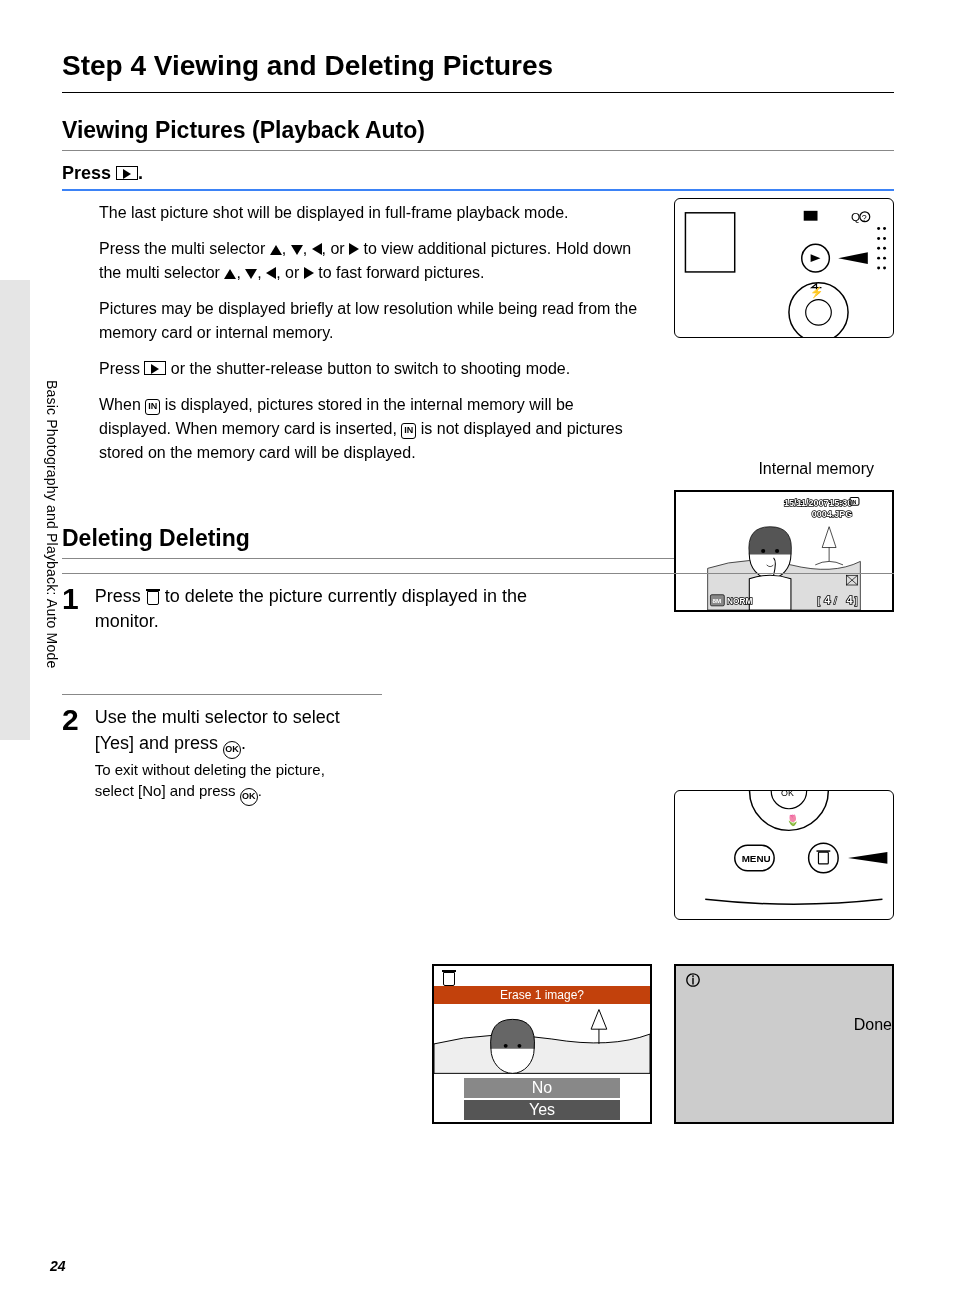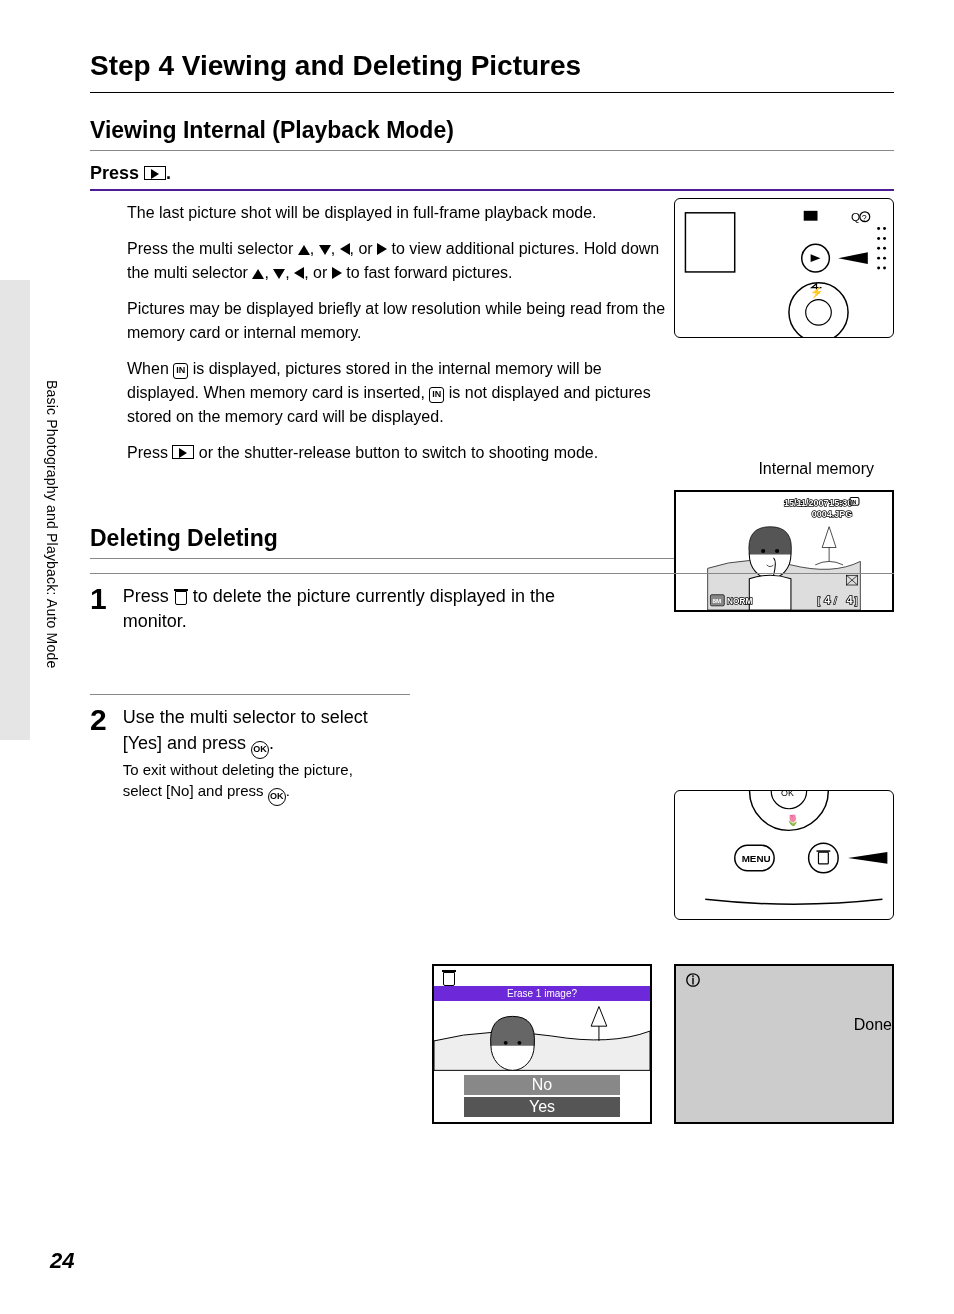--- a/index.html
+++ b/index.html
@@ -10,21 +10,21 @@
     height: 1314px;
     position: relative;
     color: #000;
   }
   .page {
     position: absolute;
     left: 0; top: 0;
     width: 954px;
     height: 1314px;
     background: #fff;
-    padding: 50px 60px 40px 90px;
+    padding: 50px 60px 40px 62px;
     clip-path: polygon(0 280px, 20px 280px, 20px 740px, 0 740px, 0 1314px, 954px 1314px, 954px 0, 0 0);
   }
   .gray-outer {
     position: absolute;
     left: 0; top: 0;
     width: 954px; height: 1314px;
     background: #9e9e9e;
     z-index: -1;
   }
   .tab {
@@ -54,21 +54,21 @@
     font-size: 23px;
     font-weight: bold;
     margin-bottom: 12px;
     border-bottom: 1px solid #888;
     padding-bottom: 6px;
     margin-top: 20px;
   }
   h3 {
     font-size: 18px;
     font-weight: bold;
-    border-bottom: 2px solid #4c1d95;
+    border-bottom: 2px solid #3b82f6;
     padding-bottom: 5px;
     margin-bottom: 10px;
   }
   .body-text {
     font-size: 16px;
     line-height: 1.5;
     margin-bottom: 12px;
     max-width: 540px;
     margin-left: 37px;
   }
@@ -124,60 +124,60 @@
   .step-num { font-size:30px; font-weight:bold; line-height:1; }
   .step-content { font-size:18px; line-height:1.4; flex:1; max-width:420px; }
   .step-row.r1 .step-content { max-width: 480px; }
   .step-note { font-size:15px; line-height:1.4; }
   .cam-diagram.btm { right:60px; top:790px; width:220px; height:130px;}
   .cam-diagram.btm svg { width:100%; height:100%; }
   .step2-visuals { position:absolute; right:60px; top:964px; display:flex; gap:22px;}
   .mini-screen {
     width:220px; height:160px; border:2px solid #000; background:#fff; position:relative; overflow:hidden;
   }
-  .mini-screen.erase .bar { background:#6d28d9; color:#fff; text-align:center; font-size:10px; padding:2px 0;}
+  .mini-screen.erase .bar { background:#c2410c; color:#fff; text-align:center; font-size:12px; padding:2px 0;}
   .mini-screen.erase .opt { background:#555; color:#fff; text-align:center; font-size:16px; margin:0 30px; padding:1px 0;}
   .mini-screen.erase .opt.sel { background:#888; outline:2px solid #fff;}
   .mini-screen.done { background:#ccc; }
   .mini-screen.done .d-text { text-align:right; font-size:16px; margin-top:50px;}
   .mini-screen.done .info { position:absolute; top:6px; left:10px; font-size:14px; font-weight:bold;}
-  .page-num { position:absolute; left:50px; bottom:40px; font-size:22px; font-style:italic; font-weight:bold;}
+  .page-num { position:absolute; left:50px; bottom:40px; font-size:14px; font-style:italic; font-weight:bold;}
   .erase-trash { position:absolute; top:4px; left:8px; }
 </style>
 </head>
 <body>
 
 <div class="gray-outer"></div>
 <div class="tab"></div>
 <div class="side-text">Basic Photography and Playback: Auto Mode</div>
 
 <div class="page">
 
   <h1>Step 4 Viewing and Deleting Pictures</h1>
 
-  <h2>Viewing Internal (Playback Mode)</h2>
+  <h2>Viewing Pictures (Playback Auto)</h2>
 
   <h3>
     <span>Press </span><span class="playback-icon"></span><span>.</span>
   </h3>
 
   <p class="body-text">The last picture shot will be displayed in full-frame playback mode.</p>
 
   <p class="body-text">
     <span>Press the multi selector </span><span class="tri-up"></span><span>, </span><span class="tri-down"></span><span>, </span><span class="tri-left"></span><span>, or </span><span class="tri-right"></span><span> to view additional pictures. Hold down the multi selector </span><span class="tri-up"></span><span>, </span><span class="tri-down"></span><span>, </span><span class="tri-left"></span><span>, or </span><span class="tri-right"></span><span> to fast forward pictures.</span>
   </p>
 
   <p class="body-text">Pictures may be displayed briefly at low resolution while being read from the memory card or internal memory.</p>
 
   <p class="body-text">
+    <span>Press </span><span class="playback-icon"></span><span> or the shutter-release button to switch to shooting mode.</span>
+  </p>
+
+  <p class="body-text">
     <span>When </span><span class="in-icon">IN</span><span> is displayed, pictures stored in the internal memory will be displayed. When memory card is inserted, </span><span class="in-icon">IN</span><span> is not displayed and pictures stored on the memory card will be displayed.</span>
-  </p>
-
-  <p class="body-text">
-    <span>Press </span><span class="playback-icon"></span><span> or the shutter-release button to switch to shooting mode.</span>
   </p>
 
   <div class="cam-diagram top">
     <svg viewBox="0 0 220 140">
       <rect x="6" y="6" width="208" height="128" rx="6" fill="none" stroke="#000" stroke-width="0"></rect>
       <rect x="10" y="14" width="50" height="60" fill="none" stroke="#000" stroke-width="1.5"></rect>
       <rect x="130" y="12" width="14" height="10" fill="#000"></rect>
       <text x="178" y="22" font-size="12">Q</text>
       <circle cx="192" cy="18" r="5" fill="none" stroke="#000" stroke-width="1.2"></circle>
       <text x="189" y="22" font-size="9">?</text>

